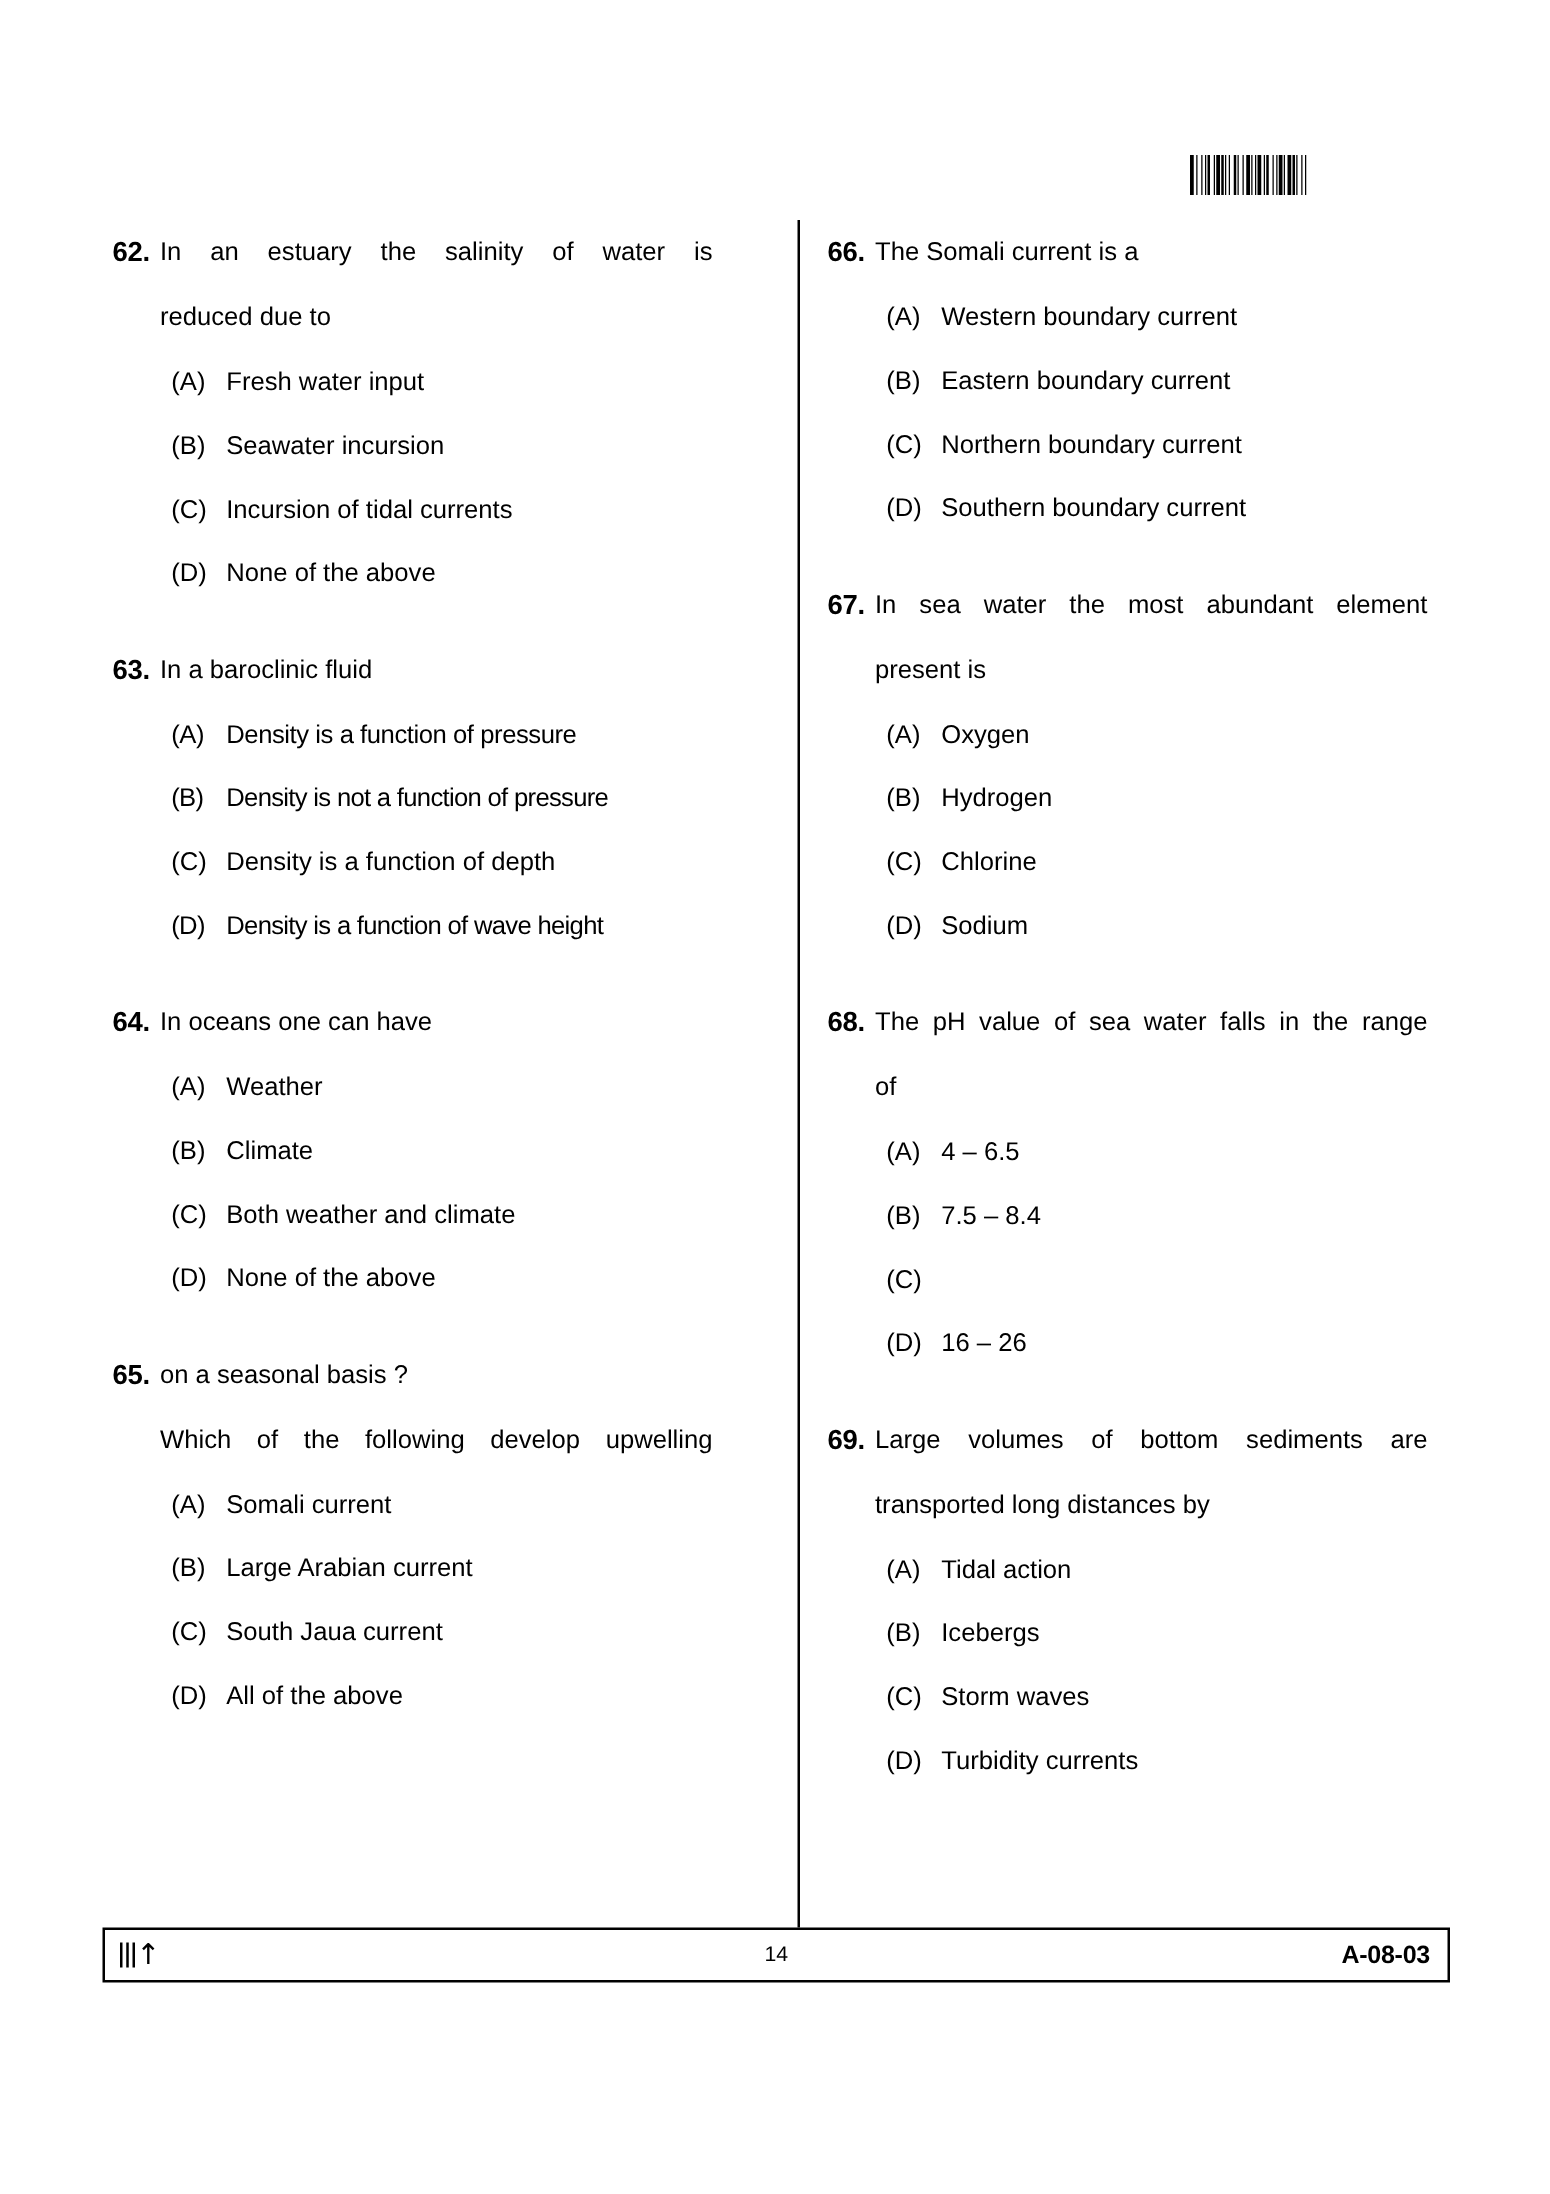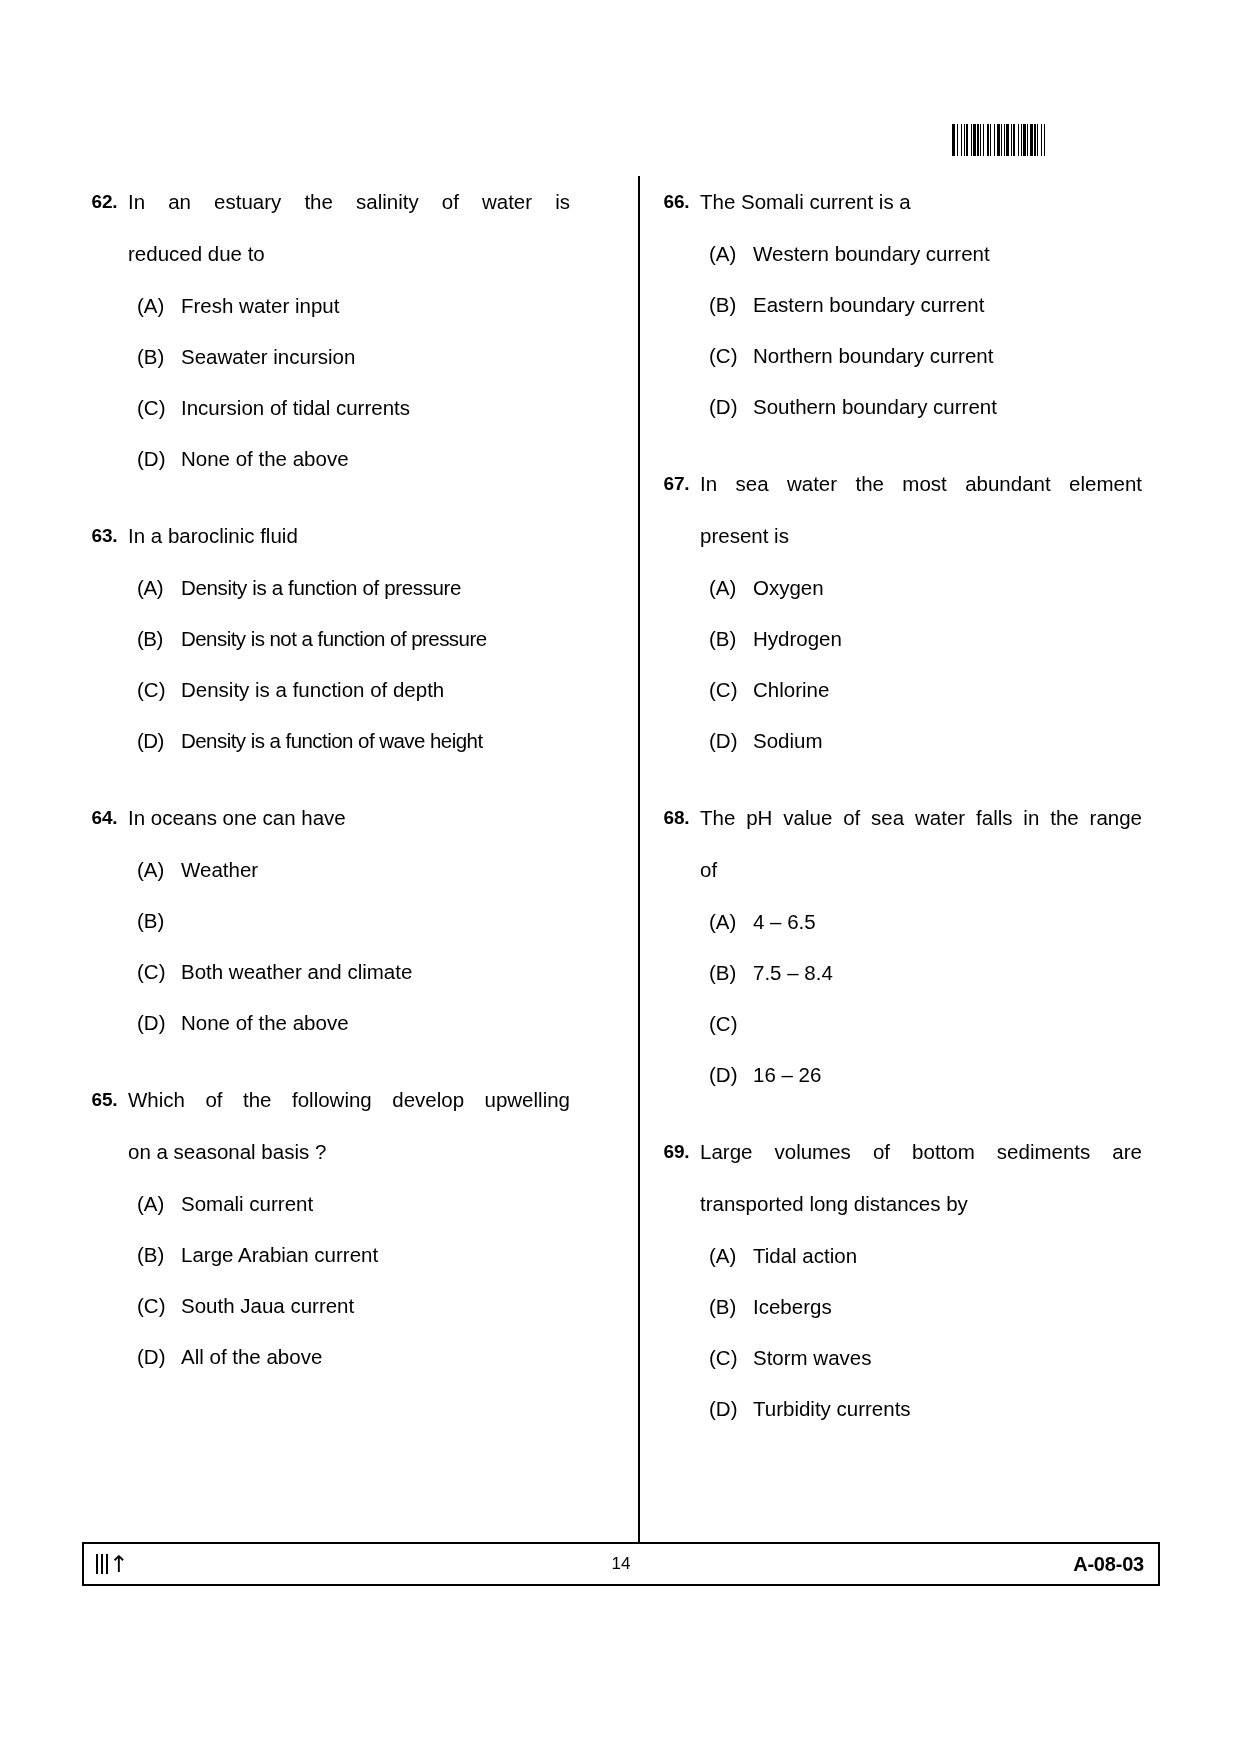--- a/index.html
+++ b/index.html
@@ -73,21 +73,21 @@
     margin-bottom: 26px;
   }
   .q:last-child { margin-bottom: 0; }
 
   .q-head {
     display: flex;
     align-items: flex-start;
   }
   .q-num {
     font-weight: bold;
-    font-size: 19px;
+    font-size: 22px;
     line-height: 52px;
     width: 38px;
     flex: 0 0 38px;
     text-align: center;
     padding-right: 9px;
     box-sizing: border-box;
     letter-spacing: -0.2px;
   }
   .q-text {
     font-size: 20.5px;
@@ -308,37 +308,38 @@
               <span class="jline">In oceans one can have</span>
             </div>
           </div>
           <div class="opts">
             <div class="opt">
               <span class="opt-key">(A)</span>
               <span class="opt-val">Weather</span>
             </div>
             <div class="opt">
               <span class="opt-key">(B)</span>
+              <span class="opt-val">Climate</span>
             </div>
             <div class="opt">
               <span class="opt-key">(C)</span>
               <span class="opt-val">Both weather and climate</span>
             </div>
             <div class="opt">
               <span class="opt-key">(D)</span>
               <span class="opt-val">None of the above</span>
             </div>
           </div>
         </div>
         <div class="q">
           <div class="q-head">
             <div class="q-num">65.</div>
             <div class="q-text">
+              <span class="jline">on a seasonal basis ?</span>
               <span class="jline just">Which of the following develop upwelling</span>
-              <span class="jline">on a seasonal basis ?</span>
             </div>
           </div>
           <div class="opts">
             <div class="opt">
               <span class="opt-key">(A)</span>
               <span class="opt-val">Somali current</span>
             </div>
             <div class="opt">
               <span class="opt-key">(B)</span>
               <span class="opt-val">Large Arabian current</span>

